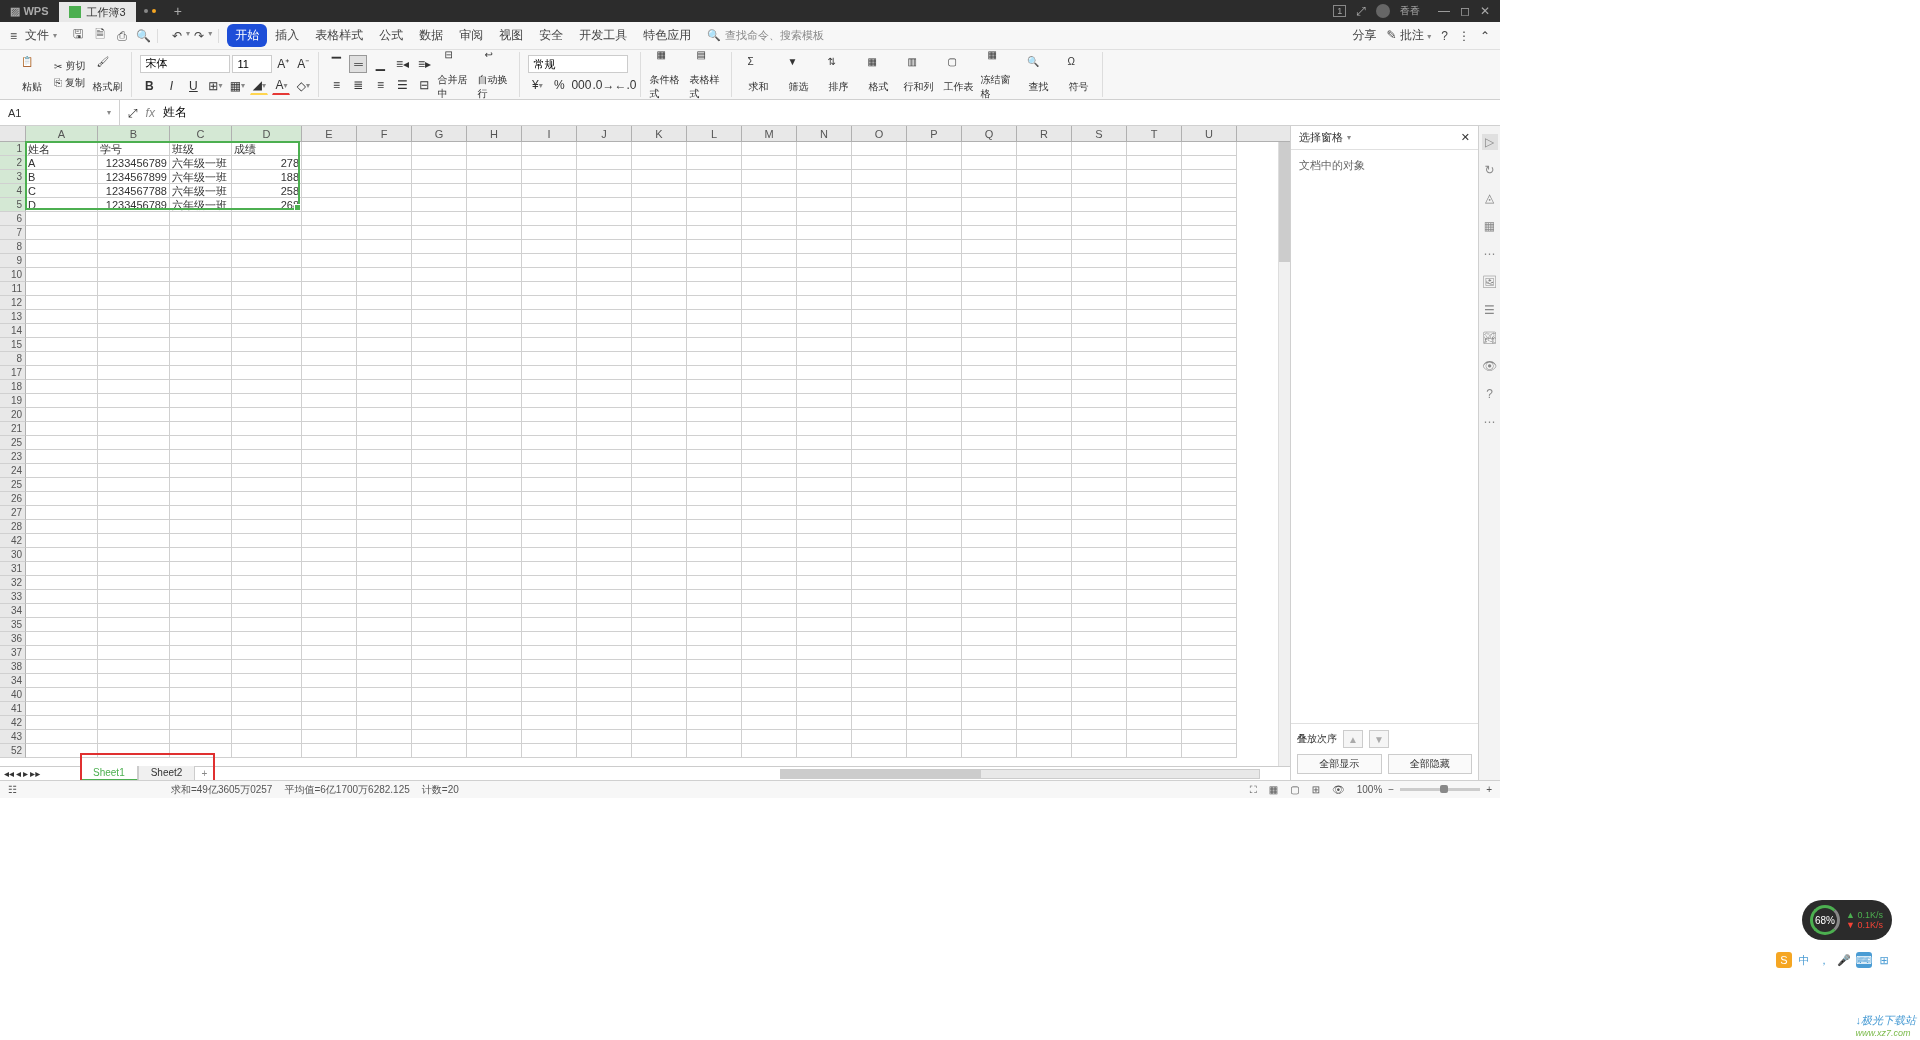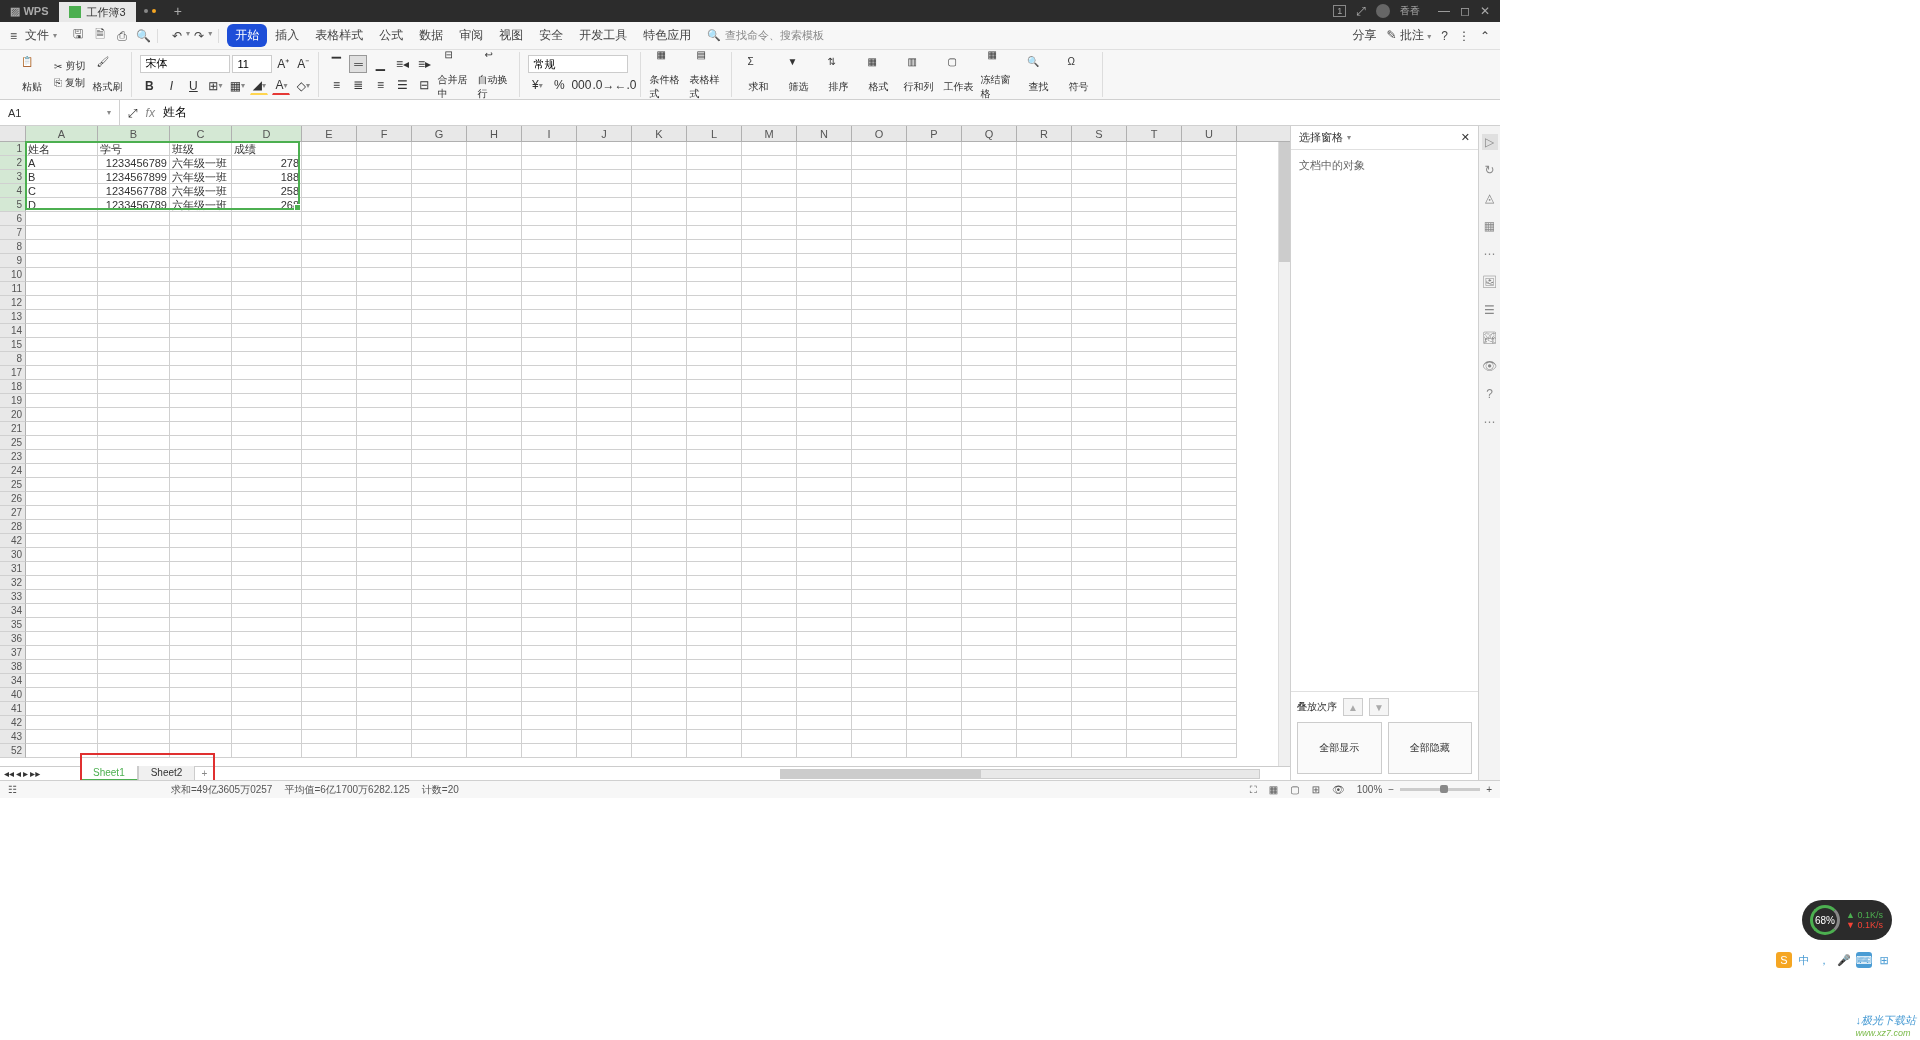--- a/index.html
+++ b/index.html
@@ -94,21 +94,21 @@
 
 .sidepanel { width: 210px; border-left: 1px solid #d0d0d0; display: flex; }
 .side-content { flex: 1; display: flex; flex-direction: column; }
 .side-header { height: 24px; border-bottom: 1px solid #e0e0e0; display: flex; align-items: center; padding: 0 8px; font-size: 11px; justify-content: space-between; }
 .side-title { display: flex; align-items: center; gap: 4px; }
 .side-body { flex: 1; padding: 8px; font-size: 11px; color: #666; }
 .side-footer { border-top: 1px solid #e0e0e0; padding: 6px; display: flex; flex-direction: column; gap: 6px; font-size: 10px; }
 .arrange-row { display: flex; align-items: center; gap: 6px; }
 .arrange-btn { width: 20px; height: 18px; border: 1px solid #ccc; background: #f5f5f5; cursor: pointer; display: flex; align-items: center; justify-content: center; color: #aaa; }
 .side-footer-btns { display: flex; gap: 6px; }
-.side-footer-btn { flex: 1; border: 1px solid #ccc; background: #fafafa; padding: 18px 0; text-align: center; cursor: pointer; }
+.side-footer-btn { flex: 1; border: 1px solid #ccc; background: #fafafa; padding: 2px 0; text-align: center; cursor: pointer; }
 
 
 .icon-strip { width: 22px; background: #f3f3f3; border-left: 1px solid #d0d0d0; display: flex; flex-direction: column; align-items: center; gap: 12px; padding-top: 8px; }
 .strip-icon { width: 16px; height: 16px; color: #888; cursor: pointer; display: flex; align-items: center; justify-content: center; }
 
 
 .net-widget { position: absolute; right: 28px; bottom: 100px; width: 90px; height: 40px; background: #2b2b2b; border-radius: 20px; display: flex; align-items: center; color: #fff; font-size: 10px; padding: 0 8px; gap: 6px; }
 .net-circle { width: 30px; height: 30px; border: 3px solid #4caf50; border-right-color: #888; border-radius: 50%; display: flex; align-items: center; justify-content: center; font-size: 10px; }
 .ime-bar { position: absolute; right: 28px; bottom: 72px; display: flex; gap: 4px; align-items: center; font-size: 11px; }
 .ime-item { width: 16px; height: 16px; display: flex; align-items: center; justify-content: center; border-radius: 3px; }

